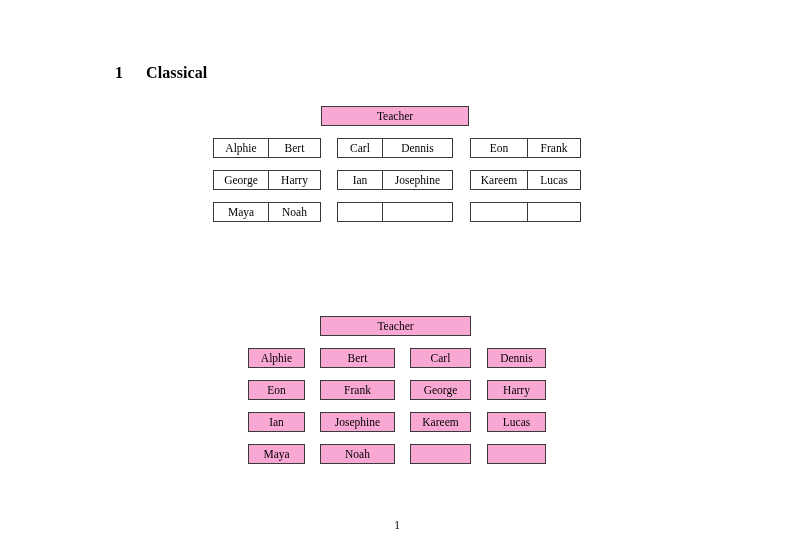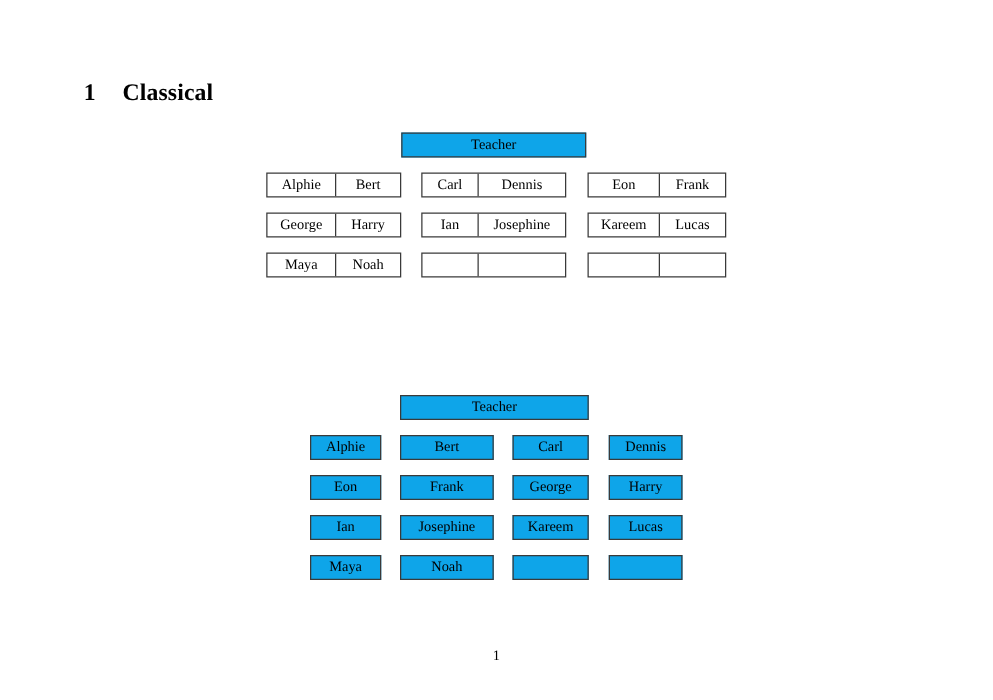--- a/index.html
+++ b/index.html
@@ -18,38 +18,39 @@
   }
 
   .page {
     position: absolute;
     inset: 0;
   }
 
   
   .section-heading {
     position: absolute;
-    font-size: 19px;
+    font-size: 16px;
     font-weight: bold;
     letter-spacing: 0.1px;
     white-space: nowrap;
+    margin-left: 48px;
   }
   .section-heading .sec-num {
     display: inline-block;
     width: 31px;
   }
   #heading-classical   { left: 67px; top: 64px; }
   #heading-distributed { left: 67px; top: 275px; }
 
   
   .box {
     position: absolute;
     box-sizing: border-box;
     border: 1px solid #3a3a3a;
-    background: #0ea5e9;
+    background: #f9a8d4;
     height: 20px;
     line-height: 18px;
     font-size: 11.5px;
     text-align: center;
     white-space: nowrap;
     overflow: hidden;
   }
 
   
   .pair {

